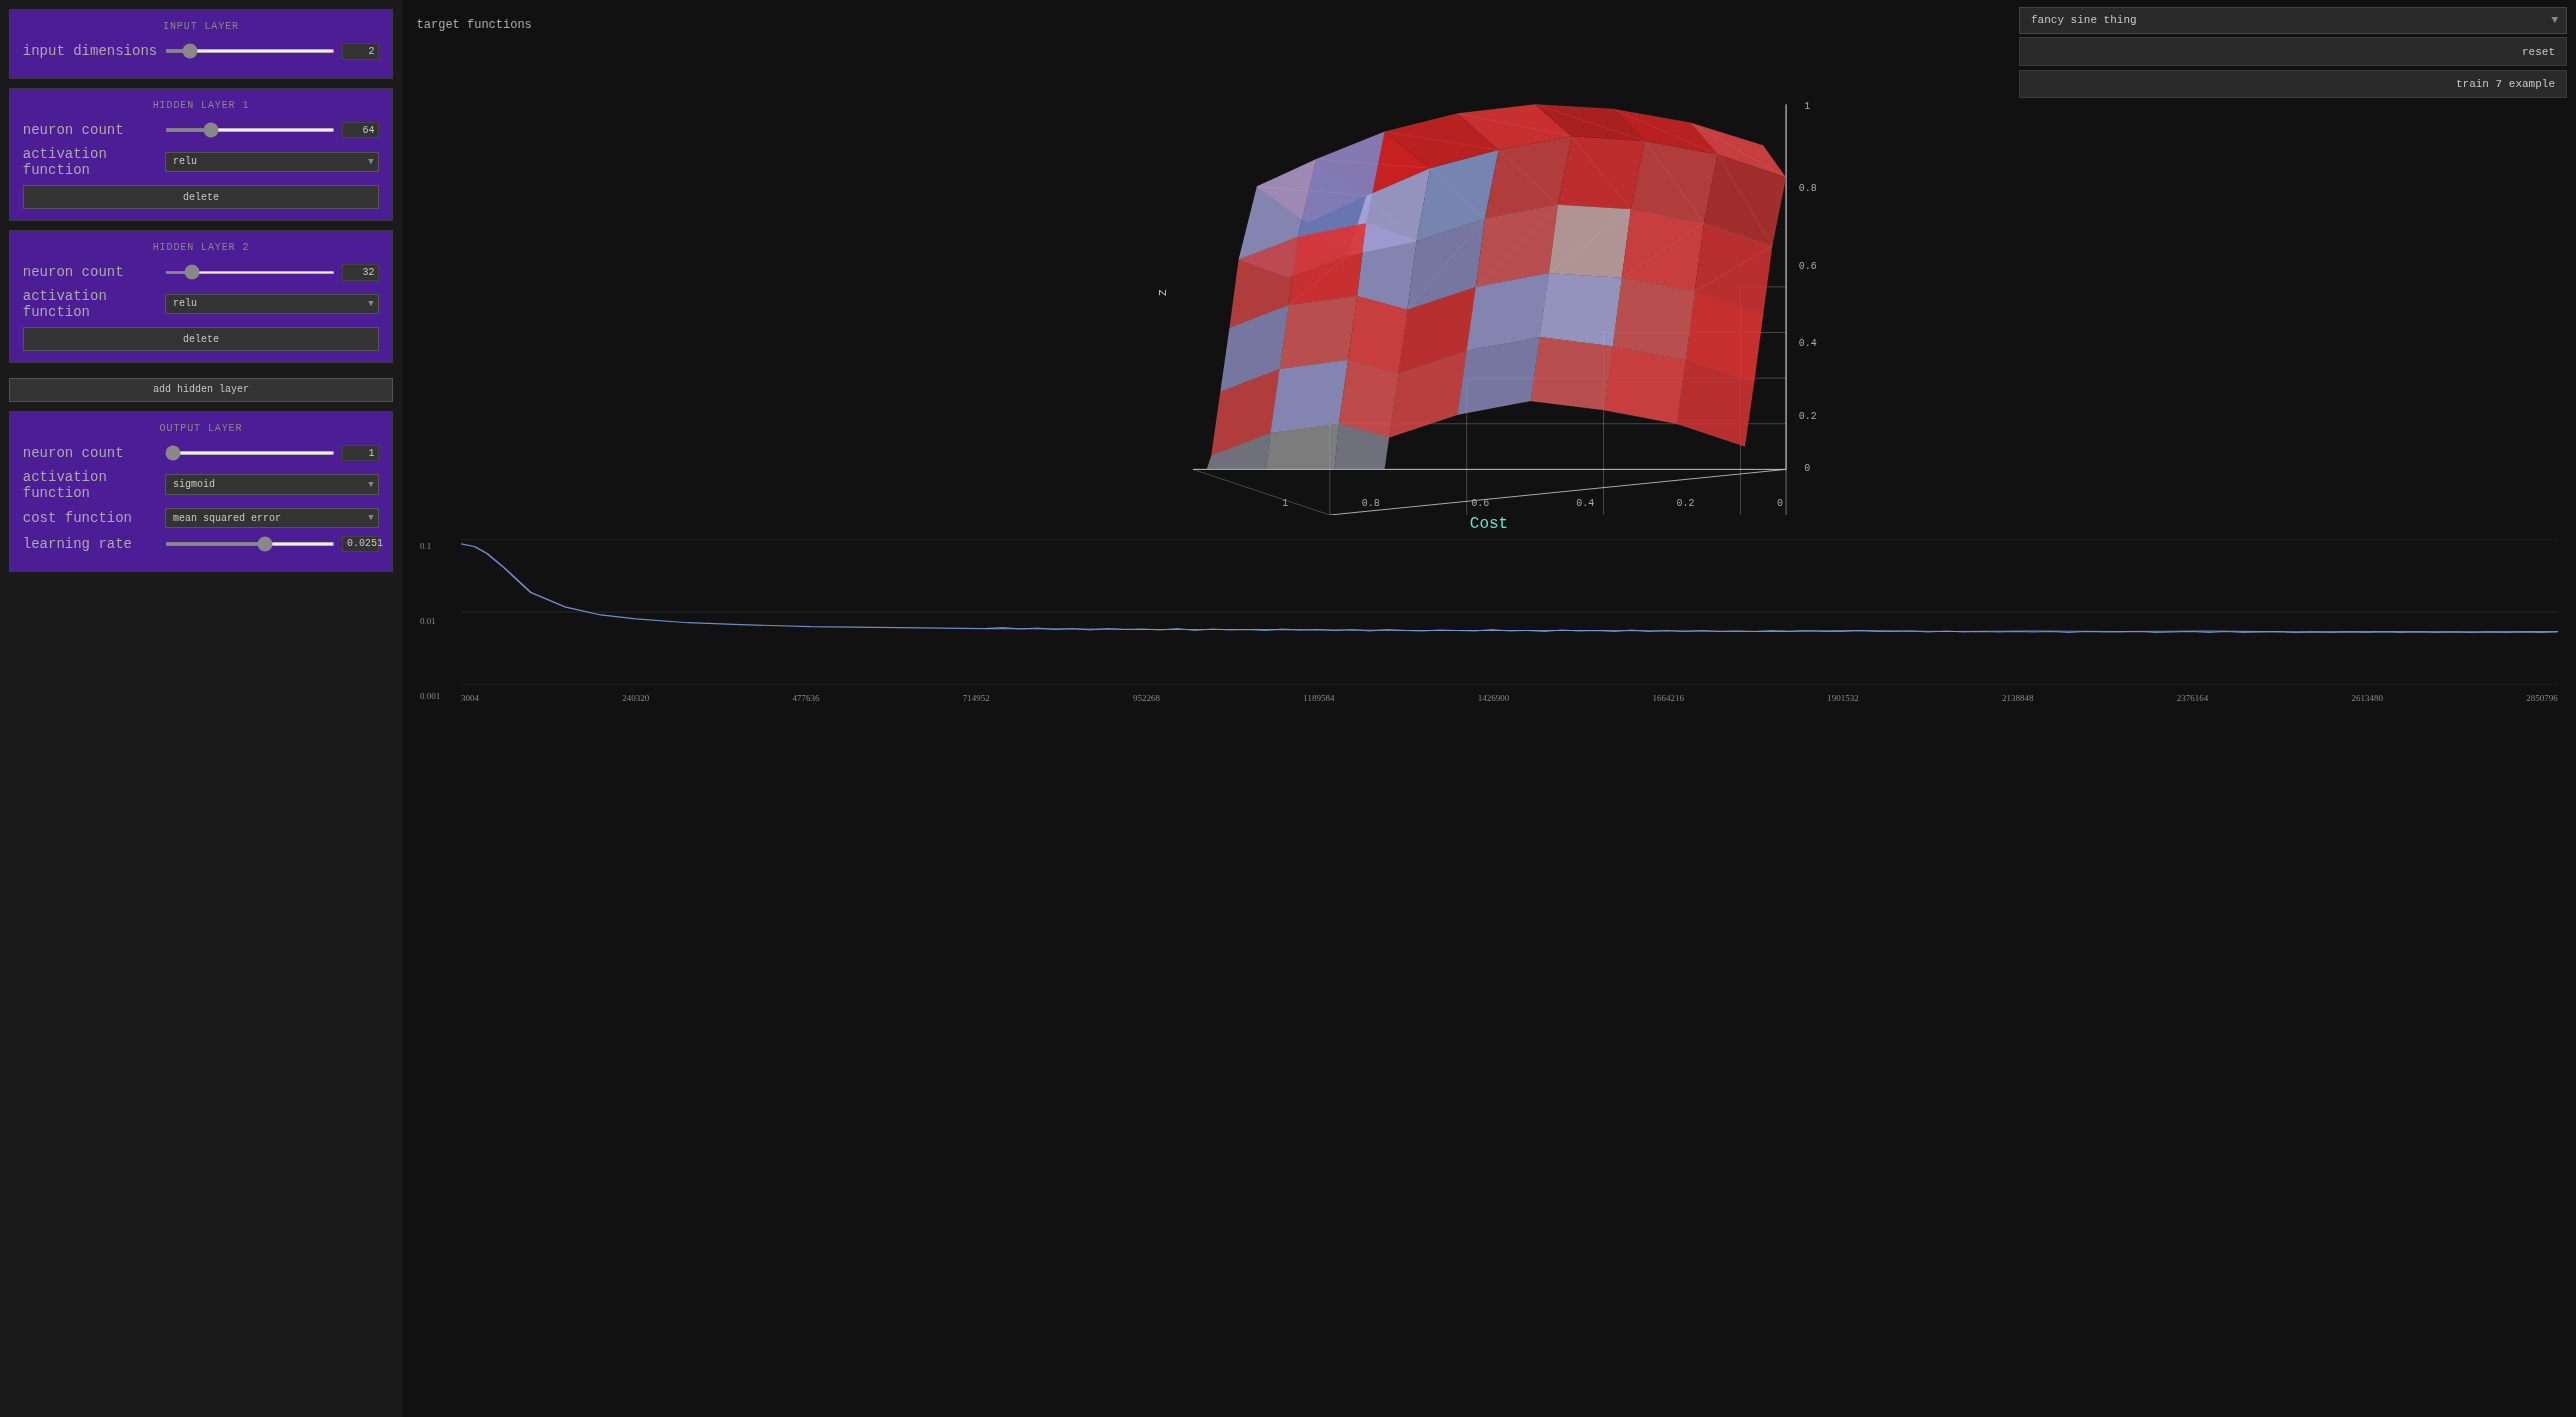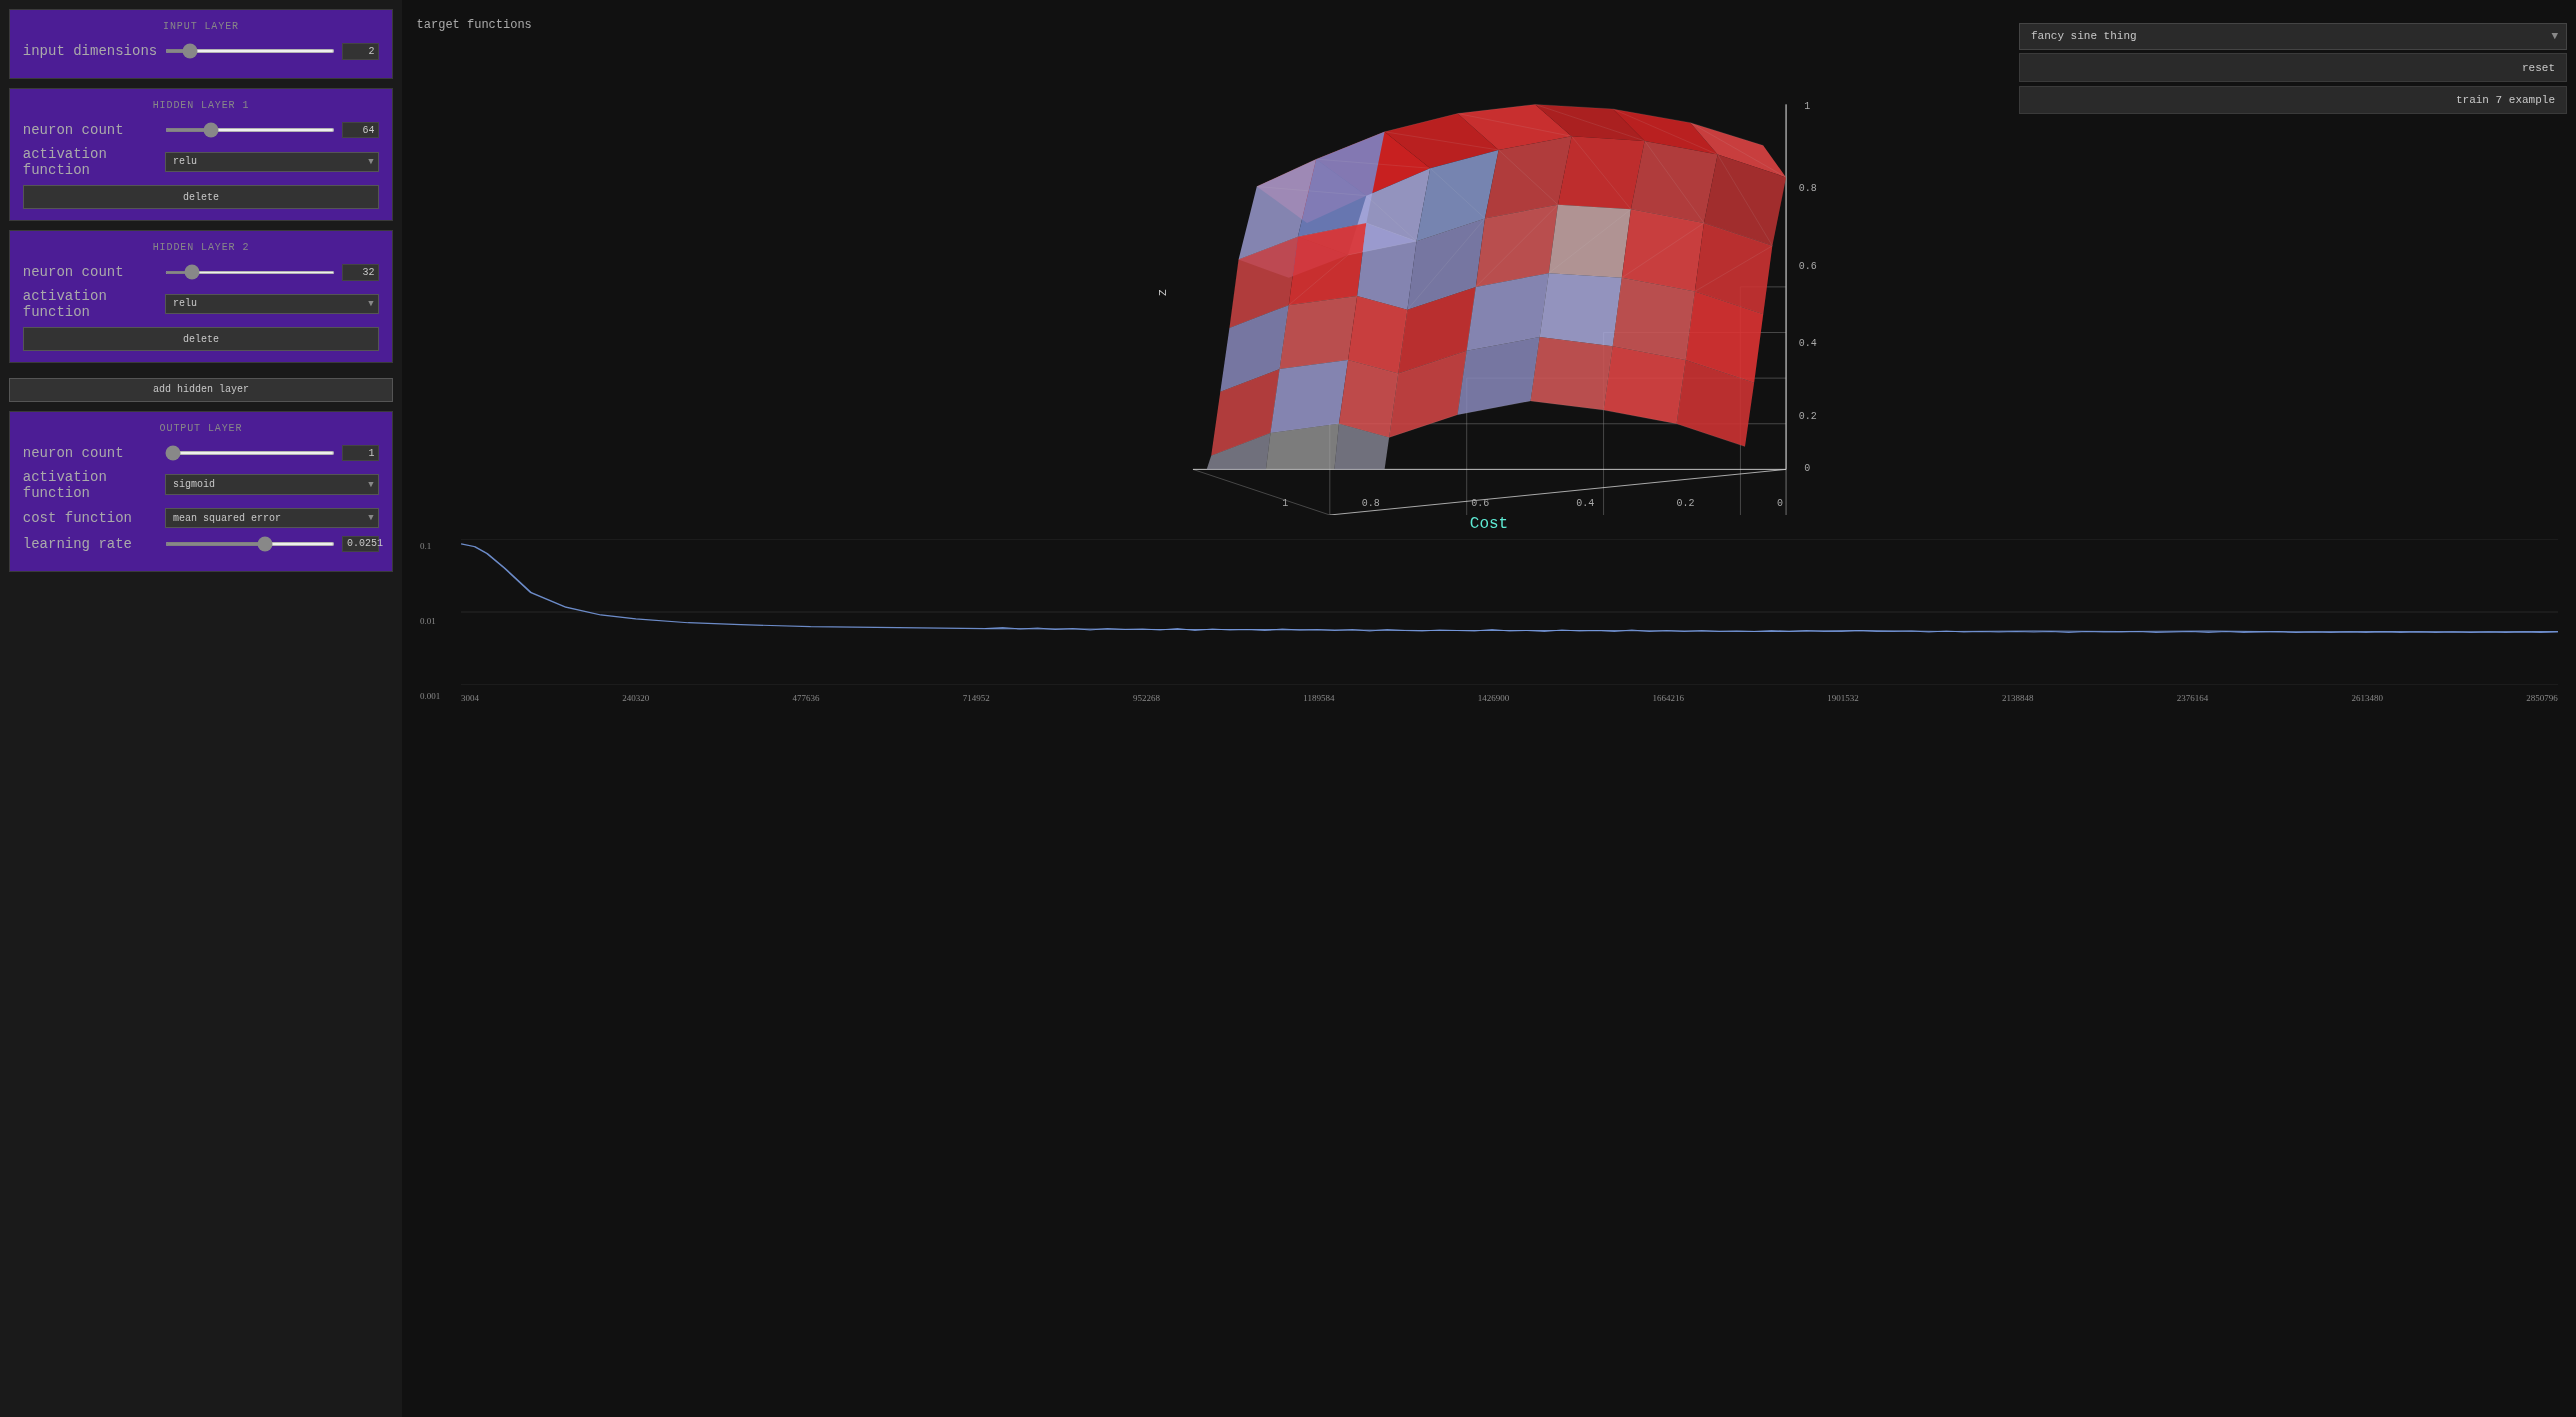--- a/index.html
+++ b/index.html
@@ -144,21 +144,21 @@
 
     .target-label {
       font-size: 12px;
       color: #aaa;
       white-space: nowrap;
       padding-top: 5.5px;
     }
 
     .right-controls {
       position: absolute;
-      top: 23px;
+      top: 7px;
       right: 9px;
       width: 548px;
       display: flex;
       flex-direction: column;
       gap: 3.7px;
     }
 
     .dropdown-container {
       position: relative;
       width: 100%;

